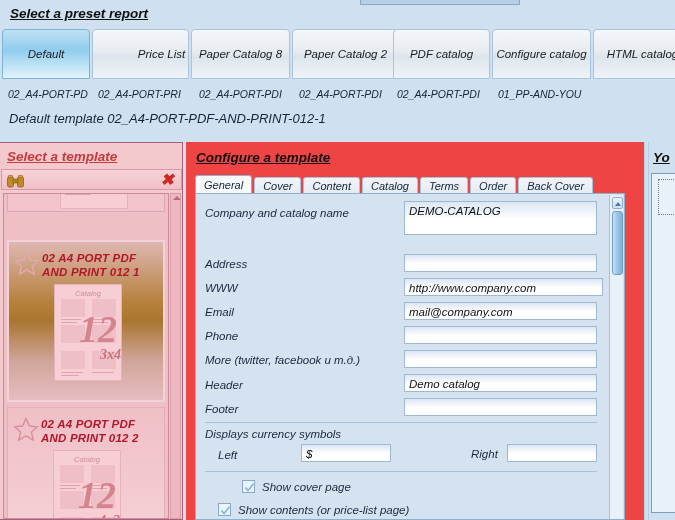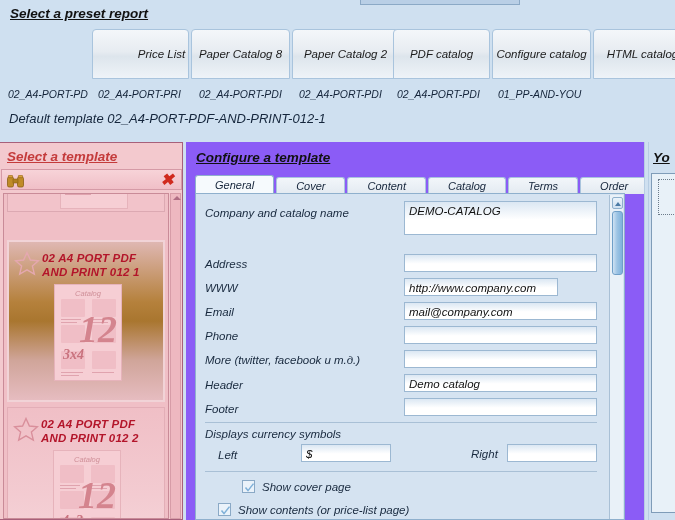--- a/index.html
+++ b/index.html
@@ -202,21 +202,21 @@
     font-size: 38px;
     font-weight: bold;
     color: #d4848e;
     line-height: 38px;
     font-family: "Liberation Serif", serif;
     padding-left: 20px;
   }
   .thumb-grid-label {
     position: absolute;
     left: 0; right: 0; bottom: 17px;
-    text-align: left;
+    text-align: right;
     font-size: 14px;
     font-weight: bold;
     color: #c9727e;
     font-family: "Liberation Serif", serif;
     padding-left: 8px;
   }
   .thumb-cell {
     position: absolute;
     background: #f0bec6;
     border-radius: 1px;
@@ -240,41 +240,41 @@
     border-left: 4px solid transparent;
     border-right: 4px solid transparent;
     border-bottom: 4px solid #b06d83;
   }
 
   
   .cfg-panel {
     position: absolute;
     left: 186px; top: 142px;
     width: 460px; height: 378px;
-    background: #8b5cf6;
+    background: #ef4444;
   }
   .cfg-title {
     position: absolute;
     left: 10px; top: 8px;
     font-size: 13.5px;
     font-weight: bold;
     color: #111;
     text-decoration: underline;
     white-space: nowrap;
   }
   .cfg-tabs {
     position: absolute;
     left: 9px; top: 34px;
     height: 18px;
     display: flex;
     align-items: flex-end;
   }
   .cfg-tab {
     height: 17px;
-    padding: 0 19px;
+    padding: 0 8px;
     margin-right: 2px;
     border: 1px solid #a9c4dd;
     border-bottom: none;
     border-radius: 3px 3px 0 0;
     background: linear-gradient(to bottom, #f2f6fa 0%, #e3eaf1 100%);
     font-size: 11px;
     color: #14243a;
     display: flex;
     align-items: center;
     white-space: nowrap;
@@ -411,20 +411,23 @@
 
 <div id="app">
 
   <div class="preset-section">
 
     <div class="cut-top-bar"></div>
 
     <div class="preset-title">Select a preset report</div>
 
     <div class="tabs-row">
+      <div class="tab active" style="left:2px;width:88px;">
+        <span>Default</span>
+      </div>
       <div class="tab" style="left:92px;width:97px;padding-left:48px;">
         <span>Price List</span>
       </div>
       <div class="tab" style="left:191px;width:99px;">
         <span>Paper Catalog 8</span>
       </div>
       <div class="tab" style="left:292px;width:107px;">
         <span>Paper Catalog 2</span>
       </div>
       <div class="tab" style="left:393px;width:97px;">
@@ -563,21 +566,21 @@
 
     <div class="cfg-body">
 
       <div class="frm-label" style="left:9px; top:13px;">Company and catalog name</div>
       <div class="frm-input" style="left:208px; top:7px; width:193px; height:34px;">DEMO-CATALOG</div>
 
       <div class="frm-label" style="left:9px; top:64px;">Address</div>
       <div class="frm-input" style="left:208px; top:60px; width:193px; height:18px;"></div>
 
       <div class="frm-label" style="left:9px; top:88px;">WWW</div>
-      <div class="frm-input" style="left:208px; top:84px; width:154px; height:18px;">http://www.company.com</div>
+      <div class="frm-input" style="left:208px; top:84px; width:199px; height:18px;">http://www.company.com</div>
 
       <div class="frm-label" style="left:9px; top:112px;">Email</div>
       <div class="frm-input" style="left:208px; top:108px; width:193px; height:18px;">mail@company.com</div>
 
       <div class="frm-label" style="left:9px; top:136px;">Phone</div>
       <div class="frm-input" style="left:208px; top:132px; width:193px; height:18px;"></div>
 
       <div class="frm-label" style="left:9px; top:160px;">More (twitter, facebook и т.д.)</div>
       <div class="frm-input" style="left:208px; top:156px; width:193px; height:18px;"></div>
 

